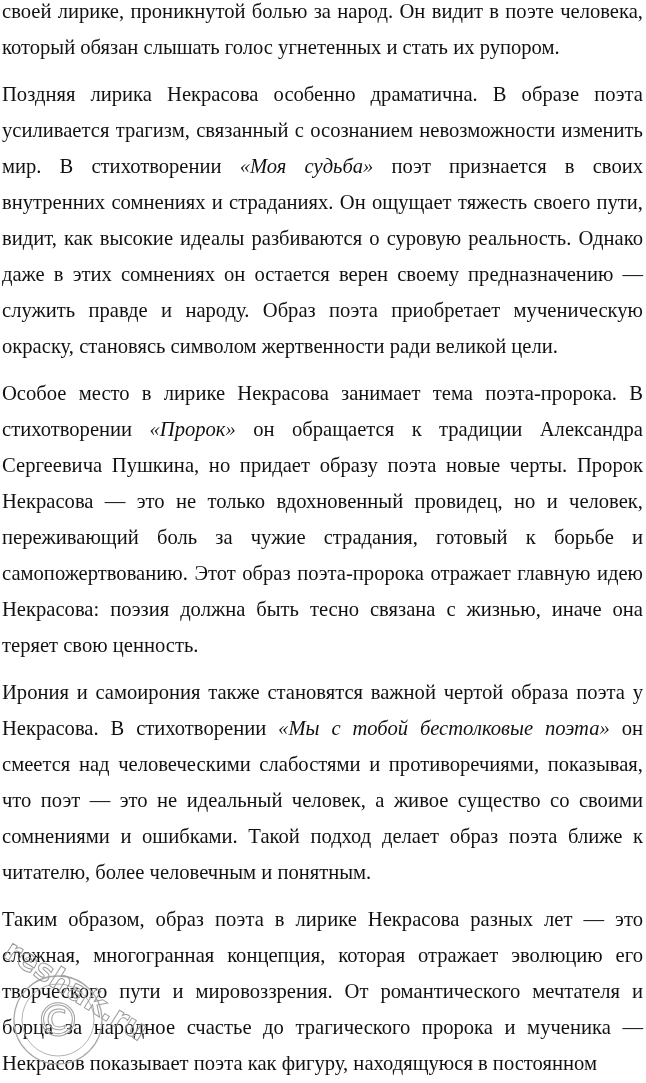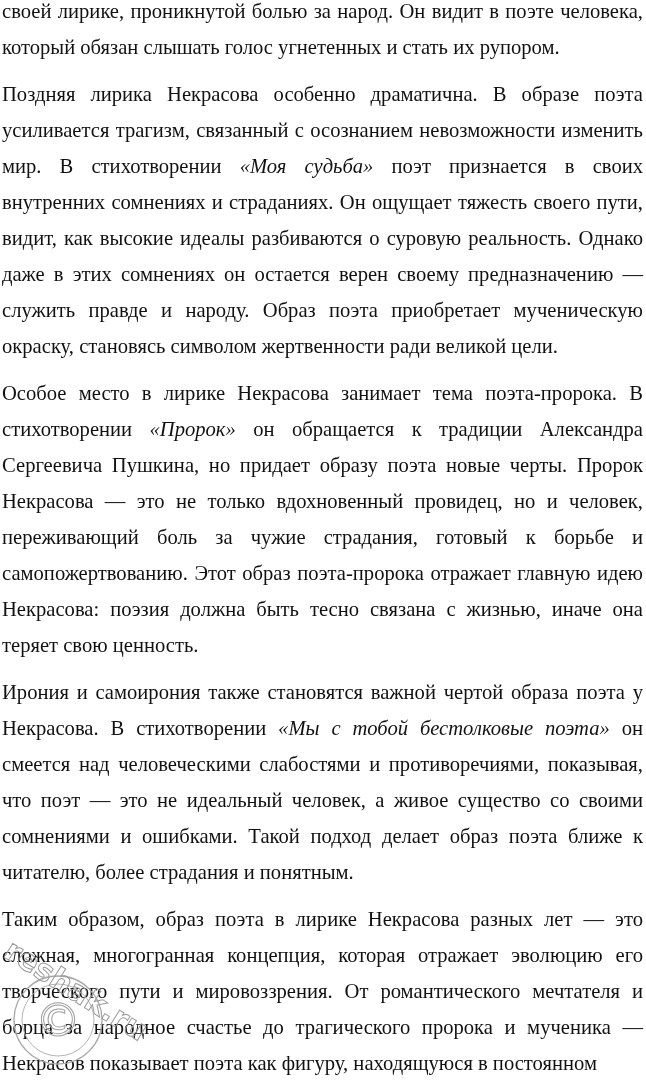--- a/index.html
+++ b/index.html
@@ -49,21 +49,21 @@
   <p class="para">
     <span>своей лирике, проникнутой болью за народ. Он видит в поэте человека, который обязан слышать голос угнетенных и стать их рупором.</span>
   </p>
   <p class="para">
     <span>Поздняя лирика Некрасова особенно драматична. В образе поэта усиливается трагизм, связанный с осознанием невозможности изменить мир. В стихотворении </span><em>«Моя судьба»</em><span> поэт признается в своих внутренних сомнениях и страданиях. Он ощущает тяжесть своего пути, видит, как высокие идеалы разбиваются о суровую реальность. Однако даже в этих сомнениях он остается верен своему предназначению — служить правде и народу. Образ поэта приобретает мученическую окраску, становясь символом жертвенности ради великой цели.</span>
   </p>
   <p class="para">
     <span>Особое место в лирике Некрасова занимает тема поэта-пророка. В стихотворении </span><em>«Пророк»</em><span> он обращается к традиции Александра Сергеевича Пушкина, но придает образу поэта новые черты. Пророк Некрасова — это не только вдохновенный провидец, но и человек, переживающий боль за чужие страдания, готовый к борьбе и самопожертвованию. Этот образ поэта-пророка отражает главную идею Некрасова: поэзия должна быть тесно связана с жизнью, иначе она теряет свою ценность.</span>
   </p>
   <p class="para">
-    <span>Ирония и самоирония также становятся важной чертой образа поэта у Некрасова. В стихотворении </span><em>«Мы с тобой бестолковые поэта»</em><span> он смеется над человеческими слабостями и противоречиями, показывая, что поэт — это не идеальный человек, а живое существо со своими сомнениями и ошибками. Такой подход делает образ поэта ближе к читателю, более страдания и понятным.</span>
+    <span>Ирония и самоирония также становятся важной чертой образа поэта у Некрасова. В стихотворении </span><em>«Мы с тобой бестолковые поэта»</em><span> он смеется над человеческими слабостями и противоречиями, показывая, что поэт — это не идеальный человек, а живое существо со своими сомнениями и ошибками. Такой подход делает образ поэта ближе к читателю, более человечным и понятным.</span>
   </p>
   <p class="para">
     <span>Таким образом, образ поэта в лирике Некрасова разных лет — это сложная, многогранная концепция, которая отражает эволюцию его творческого пути и мировоззрения. От романтического мечтателя и борца за народное счастье до трагического пророка и мученика — Некрасов показывает поэта как фигуру, находящуюся в постоянном</span>
   </p>
 </div>
 
 <div class="watermark">
   <svg viewBox="0 0 160 153" xmlns="http://www.w3.org/2000/svg">
     <circle cx="58" cy="90" r="44" fill="none" stroke="#a8a8a8" stroke-width="1.3"></circle>
     <circle cx="58" cy="90" r="36" fill="none" stroke="#b4b4b4" stroke-width="1"></circle>

